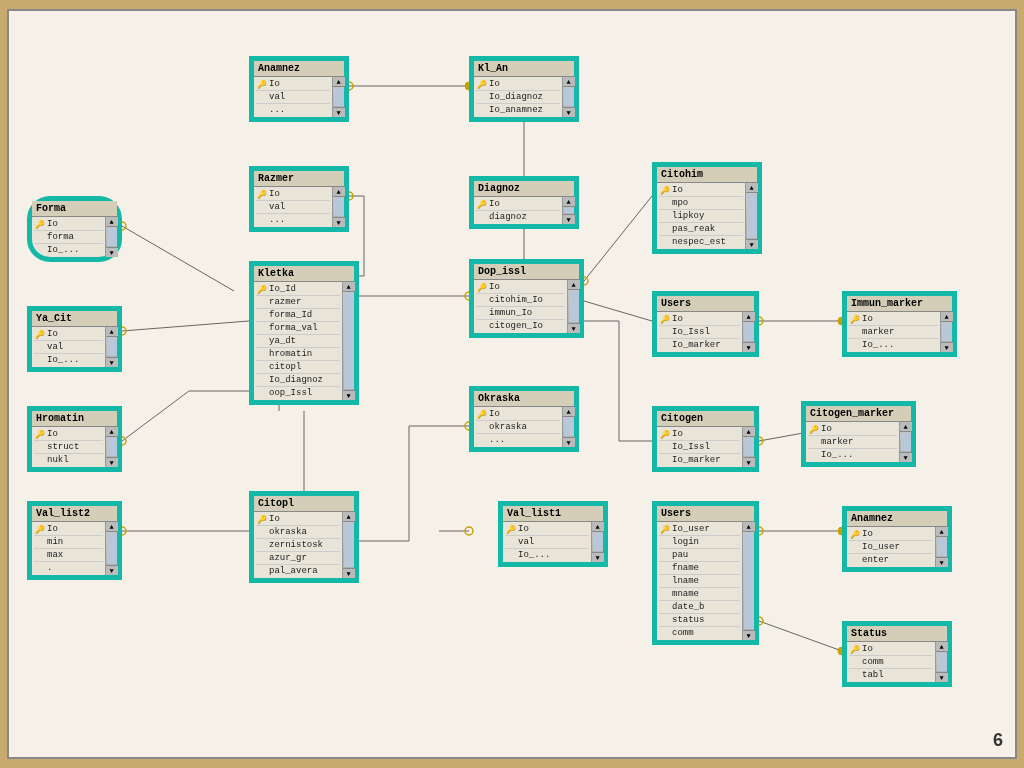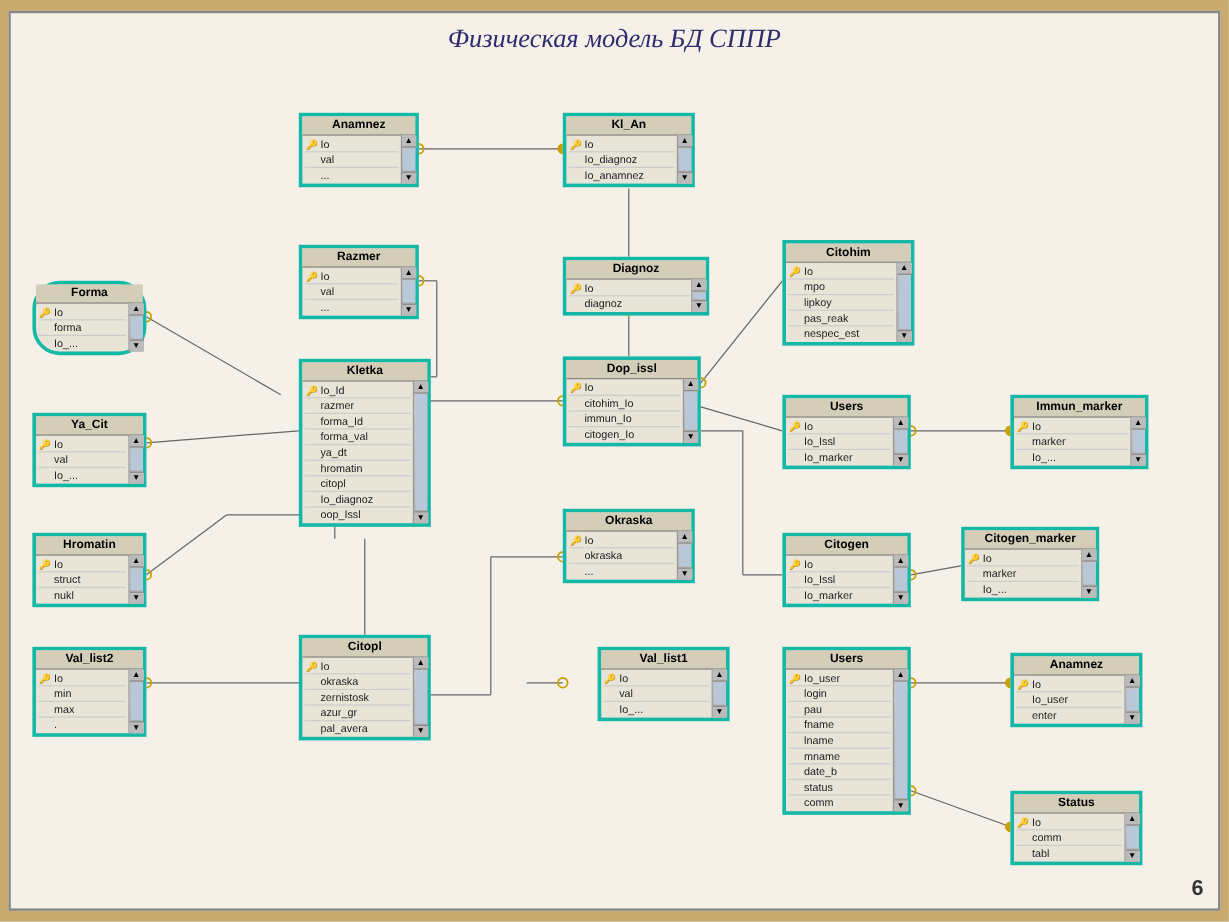--- a/index.html
+++ b/index.html
@@ -30,25 +30,24 @@
     .diagram-area {
       position: relative;
       width: 100%;
       height: calc(100% - 44px);
       overflow: hidden;
     }
     
     .db-table {
       position: absolute;
       background: #e8e4d8;
-      border: 3px solid #14b8a6;
+      border: 5px solid #14b8a6;
       font-size: 10px;
-      font-family: Liberation Sans, sans-serif;
+      font-family: Liberation Mono, monospace;
       min-width: 90px;
-      text-align: center;
     }
     .db-table-header {
       background: #d4cdb8;
       border-bottom: 1px solid #888;
       padding: 2px 4px;
       font-weight: bold;
       font-size: 10px;
       color: #000;
     }
     .db-table-body {
@@ -126,21 +125,20 @@
       right: 12px;
       font-size: 18px;
       font-weight: bold;
       color: #333;
     }
   </style>
 </head>
 <body>
 
 <div class="main-container">
-  <div class="page-title">Физическая модель БД СППР</div>
   <div class="diagram-area">
 
     <svg class="connectors">
 
       <line x1="340" y1="75" x2="460" y2="75" stroke="#666" stroke-width="1"></line>
       <circle cx="340" cy="75" r="4" fill="none" stroke="#c8a000" stroke-width="1.5"></circle>
       <circle cx="460" cy="75" r="4" fill="#c8a000" stroke="#c8a000" stroke-width="1"></circle>
 
       <line x1="515" y1="108" x2="515" y2="165" stroke="#666" stroke-width="1"></line>
 
@@ -271,21 +269,21 @@
                 <span class="field-name">...</span>
               </div>
             </div>
             <div class="db-table-scrollbar">
               <div class="scroll-up">▲</div>
               <div class="scroll-track"></div>
               <div class="scroll-down">▼</div>
             </div>
           </div>
         </div>
-        <div class="db-table" style="left: 460px; top: 165px; width: 122px;">
+        <div class="db-table" style="left: 460px; top: 165px; width: 110px;">
           <div class="db-table-header">Diagnoz</div>
           <div class="db-table-body">
             <div class="db-table-fields">
               <div class="field-row">
                 <span class="field-key-icon" style="font-size: 8px;">🔑</span>
                 <span class="field-name">Io</span>
               </div>
               <div class="field-row">
                 <span style="min-width: 12px;"></span>
                 <span class="field-name">diagnoz</span>

